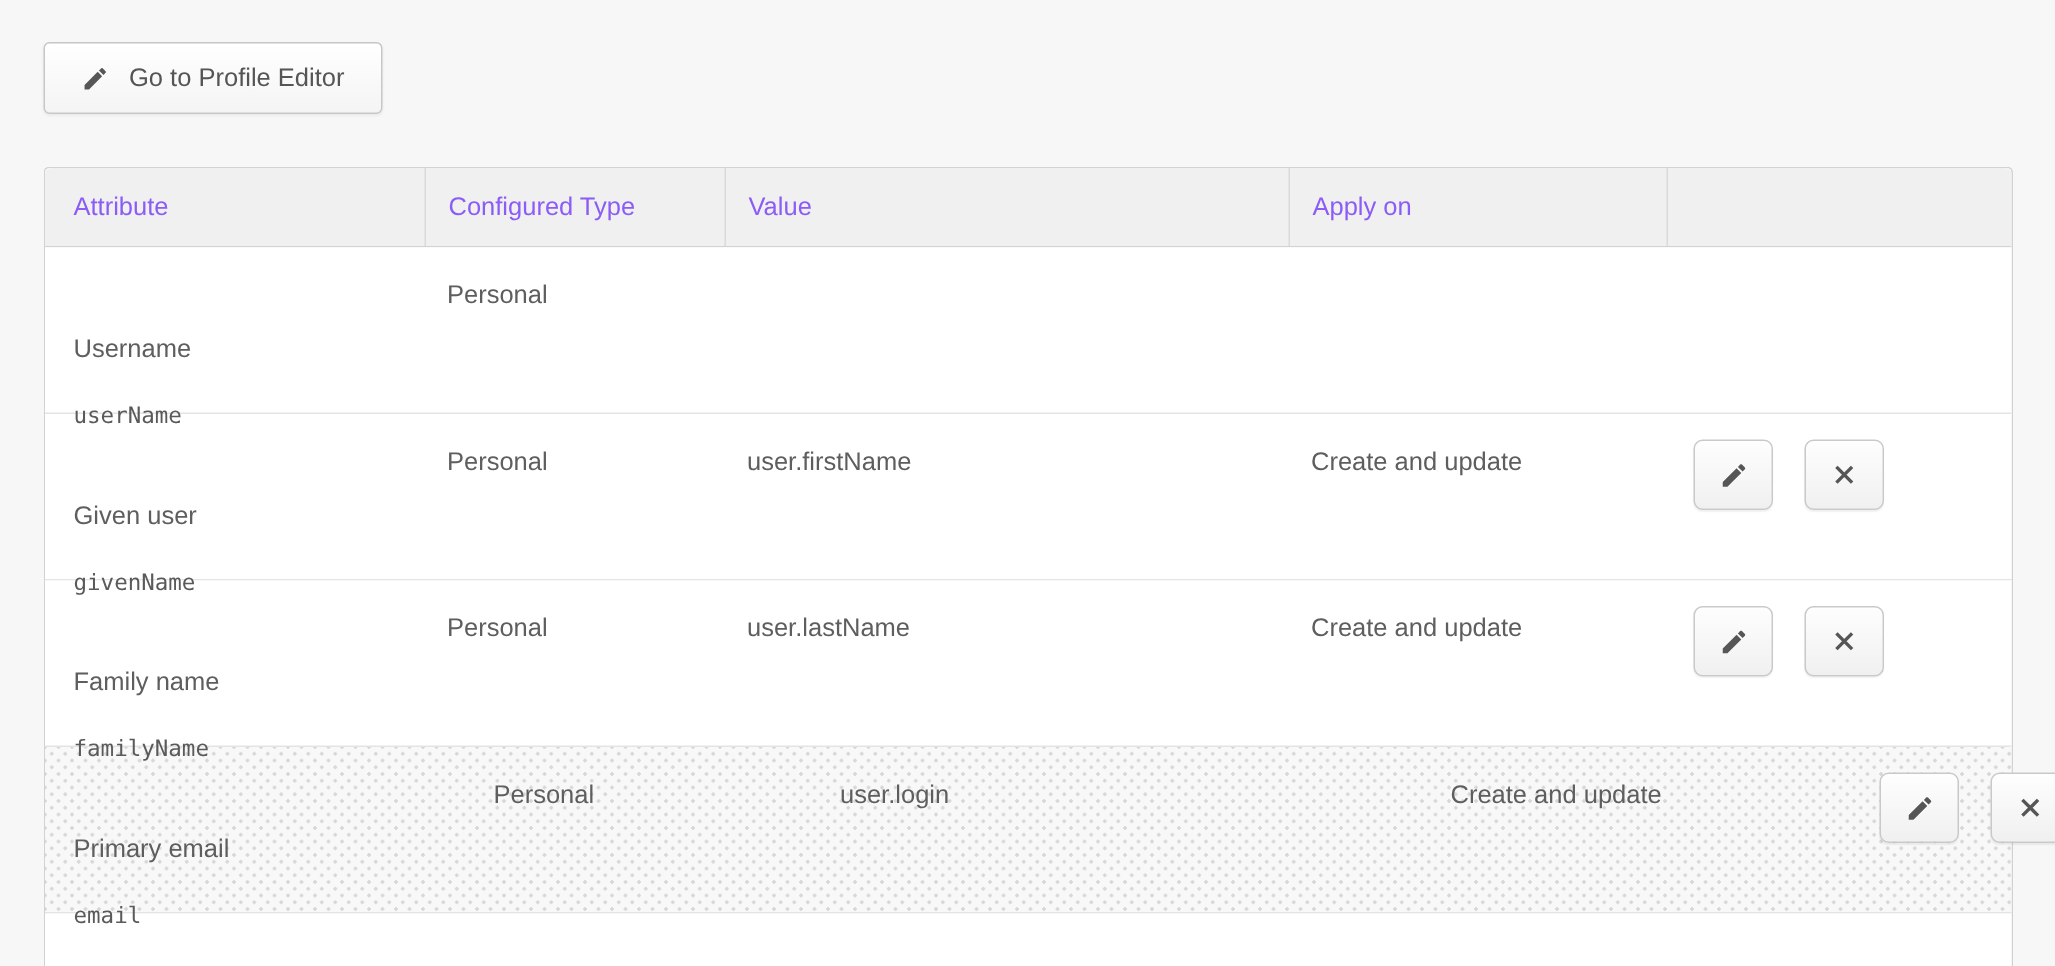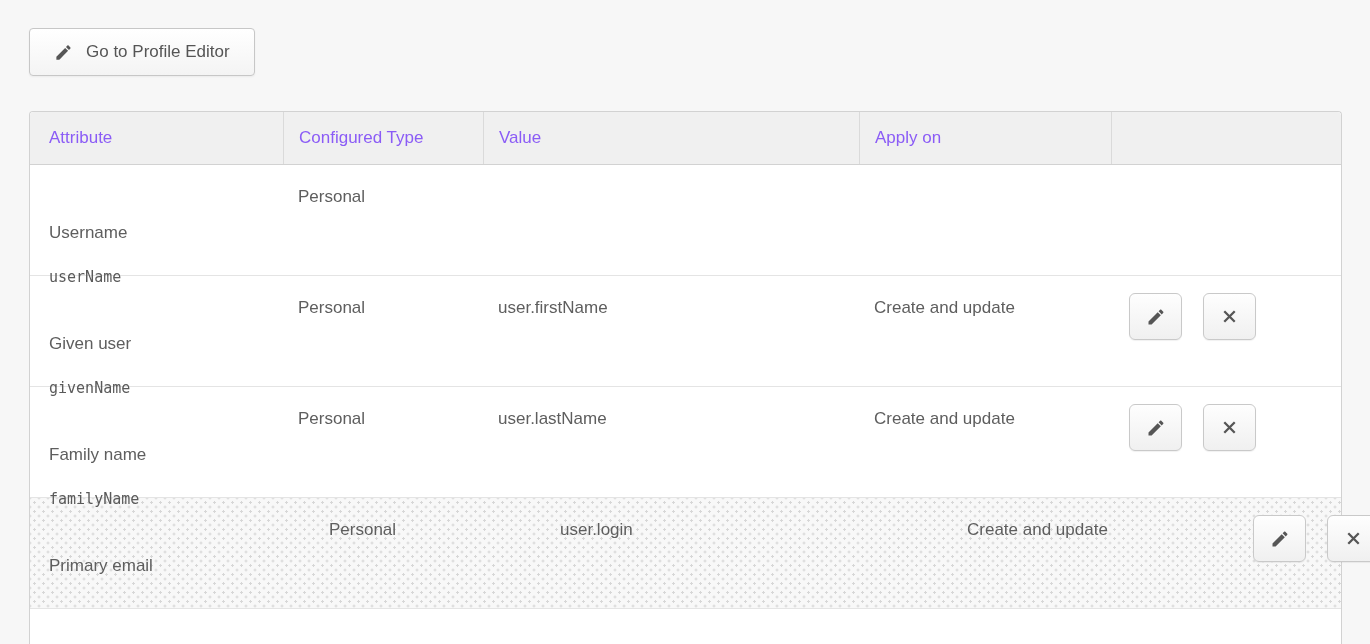--- a/index.html
+++ b/index.html
@@ -174,20 +174,21 @@
               <path d="M4.5 4.5l11 11M15.5 4.5l-11 11" stroke="#565656" stroke-width="2.4" fill="none"></path>
             </svg>
           </span>
         </button>
       </div>
     </div>
 
     <div class="tr highlight">
       <div class="td td-attr">
         <div>Primary email</div>
+        <div class="attr-var">email</div>
       </div>
       <div class="td">Personal</div>
       <div class="td">user.login</div>
       <div class="td">Create and update</div>
       <div class="td td-actions">
         <button class="icon-btn">
           <span>
             <svg width="20" height="20" viewBox="0 0 24 24">
               <path d="M3 17.25V21h3.75L17.81 9.94l-3.75-3.75L3 17.25zM20.71 7.04c.39-.39.39-1.02 0-1.41l-2.34-2.34c-.39-.39-1.02-.39-1.41 0l-1.83 1.83 3.75 3.75 1.83-1.83z" fill="#565656"></path>
             </svg>

